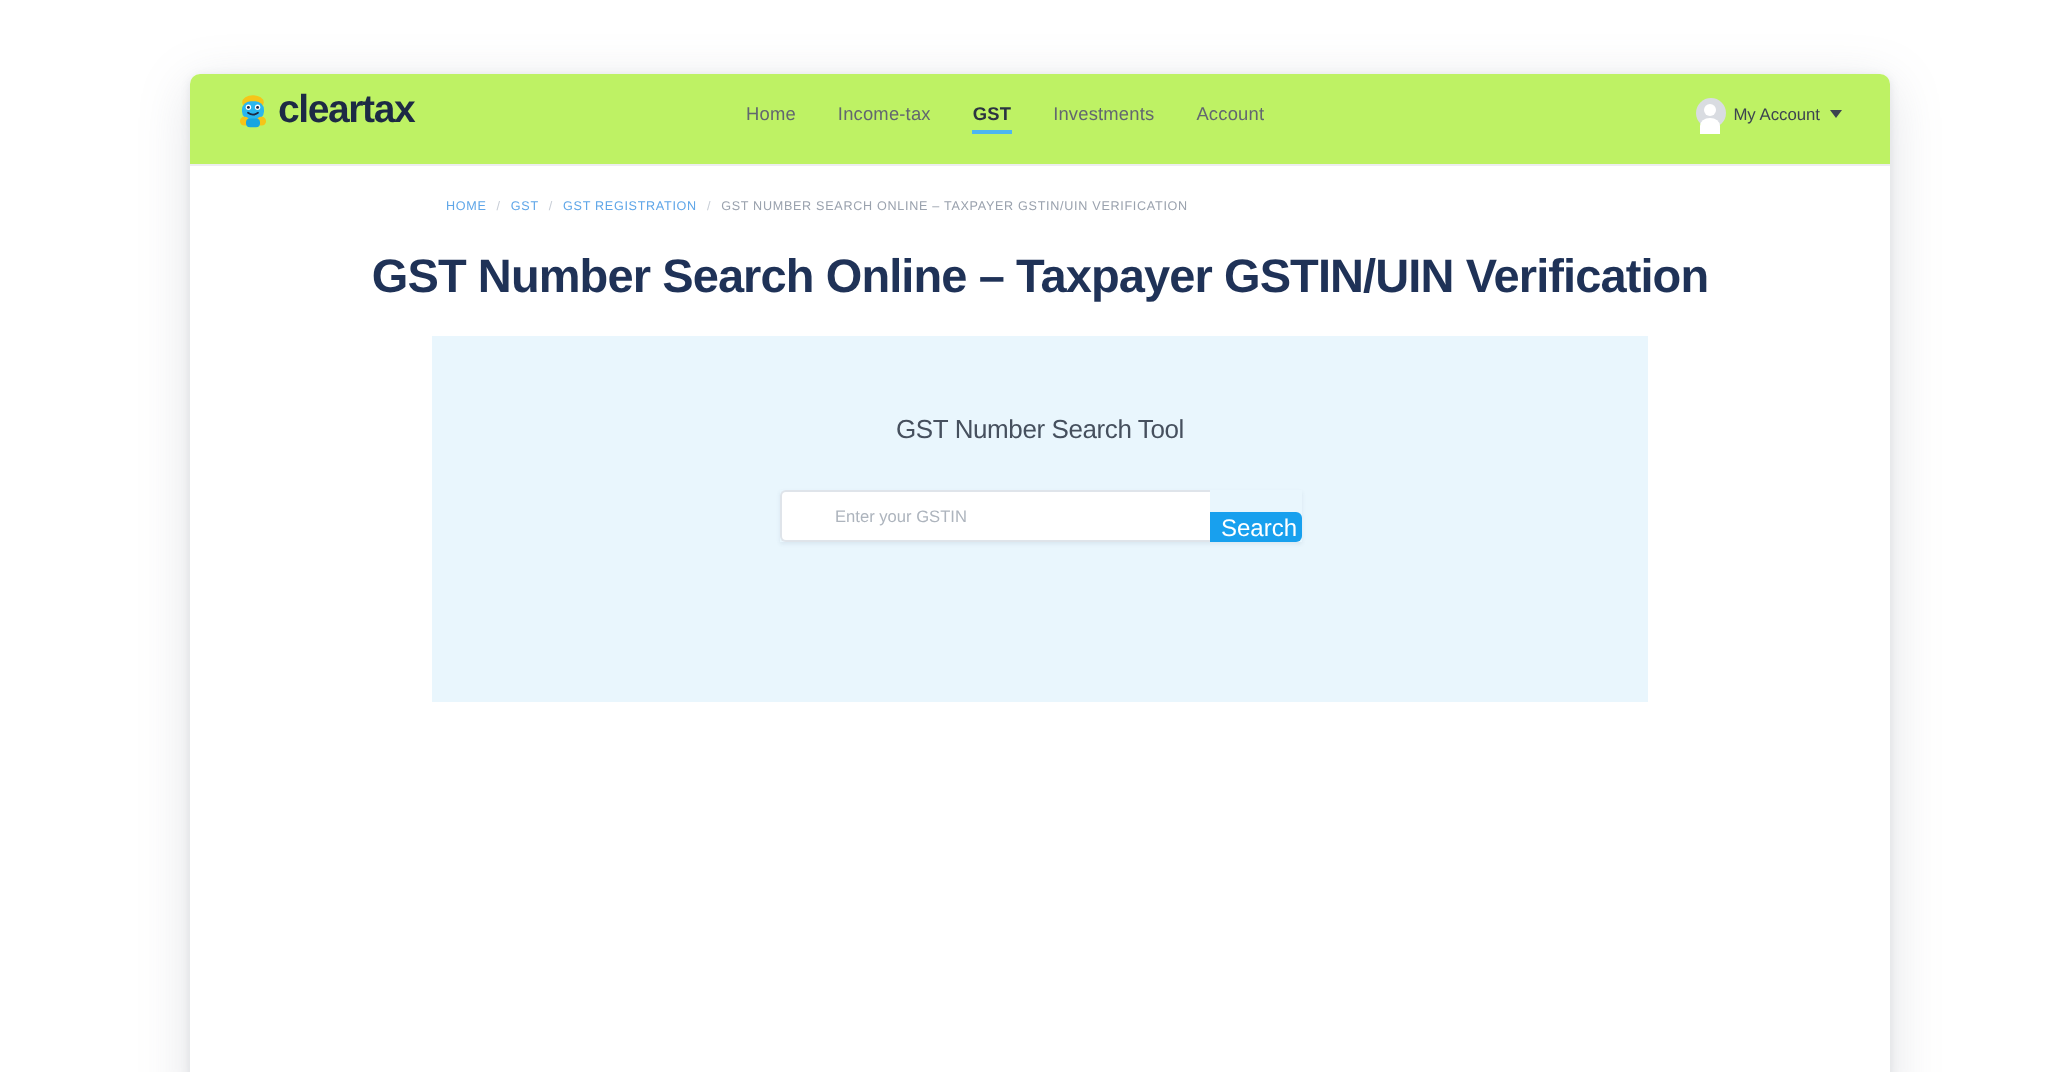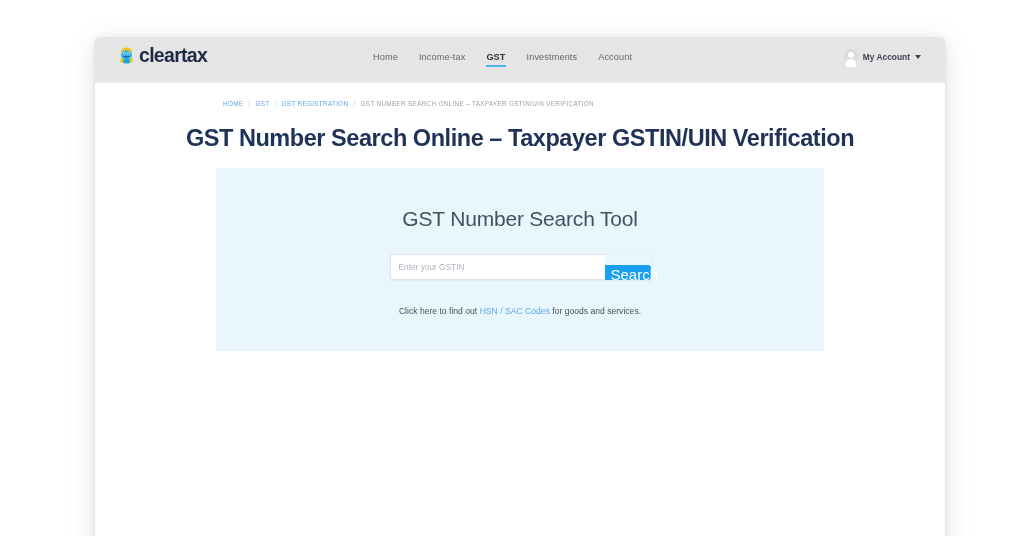--- a/index.html
+++ b/index.html
@@ -27,21 +27,21 @@
     box-shadow: 0 6px 26px rgba(120,125,140,0.22),
                 0 1px 5px rgba(120,125,140,0.16);
     overflow: hidden;
   }
 
   
   #site-header {
     position: relative;
     height: 45px;
     border-bottom: 1px solid #ededf0;
-    background: #e5e5e5;
+    background: #bef264;
   }
   #brand-logo {
     position: absolute;
     left: 22px;
     top: 9px;
     display: flex;
     align-items: center;
     gap: 3px;
   }
   #brand-logo .logo-mark {
@@ -81,21 +81,20 @@
   }
 
   #account-menu {
     position: absolute;
     right: 24px;
     top: 12px;
     display: flex;
     align-items: center;
     gap: 4px;
     cursor: pointer;
-    font-weight: bold;
   }
   #account-menu .avatar {
     width: 15px;
     height: 15px;
     border-radius: 50%;
     background: #d9dce1;
     position: relative;
     flex: 0 0 auto;
   }
   #account-menu .avatar::before {
@@ -165,55 +164,55 @@
   
   #search-panel {
     margin: 16px auto 0;
     width: 608px;
     height: 183px;
     background: #e9f6fd;
   }
   #search-tool-title {
     padding-top: 39px;
     text-align: center;
-    font-size: 21px;
+    font-size: 13px;
     color: #46505e;
     letter-spacing: -0.2px;
   }
   #search-form {
     margin: 23px auto 0;
     width: 261px;
     height: 26px;
     display: flex;
     align-items: stretch;
     box-shadow: 0 1px 2px rgba(60,80,110,0.09);
   }
   #gstin-input {
     flex: 1 1 auto;
     border: 1px solid #dfe4ea;
     border-right: none;
     border-radius: 3px 0 0 3px;
     background: #fff;
     font-family: "Liberation Sans", sans-serif;
     font-size: 8.3px;
     color: #3c4450;
-    padding: 0 8px;
+    padding: 0 27px;
     outline: none;
     min-width: 0;
   }
   #gstin-input::placeholder { color: #adb4bd; }
   #search-button {
     flex: 0 0 auto;
     width: 46px;
     border: none;
     border-radius: 0 3px 3px 0;
     background: #18a0ee;
     color: #fff;
     font-family: "Liberation Sans", sans-serif;
-    font-size: 15px;
+    font-size: 12px;
     cursor: pointer;
     margin-top: 11px;
   }
   #hsn-note {
     margin-top: 26px;
     text-align: center;
     font-size: 8.6px;
     color: #46505e;
   }
   #hsn-note .hsn-link {
@@ -299,22 +298,19 @@
     <h1 id="page-title">GST Number Search Online – Taxpayer GSTIN/UIN Verification</h1>
 
     <section id="search-panel">
       <div id="search-tool-title">GST Number Search Tool</div>
 
       <div id="search-form">
         <input id="gstin-input" type="text" placeholder="Enter your GSTIN" style="">
         <button id="search-button">Search</button>
       </div>
 
-      <div id="hsn-note">
-        <span>Click here to find out </span><span class="hsn-link">HSN / SAC Codes</span><span> for goods and services.</span>
-      </div>
     </section>
 
     <article id="article">
     </article>
 
   </div>
 </div>
 
 </body></html>

